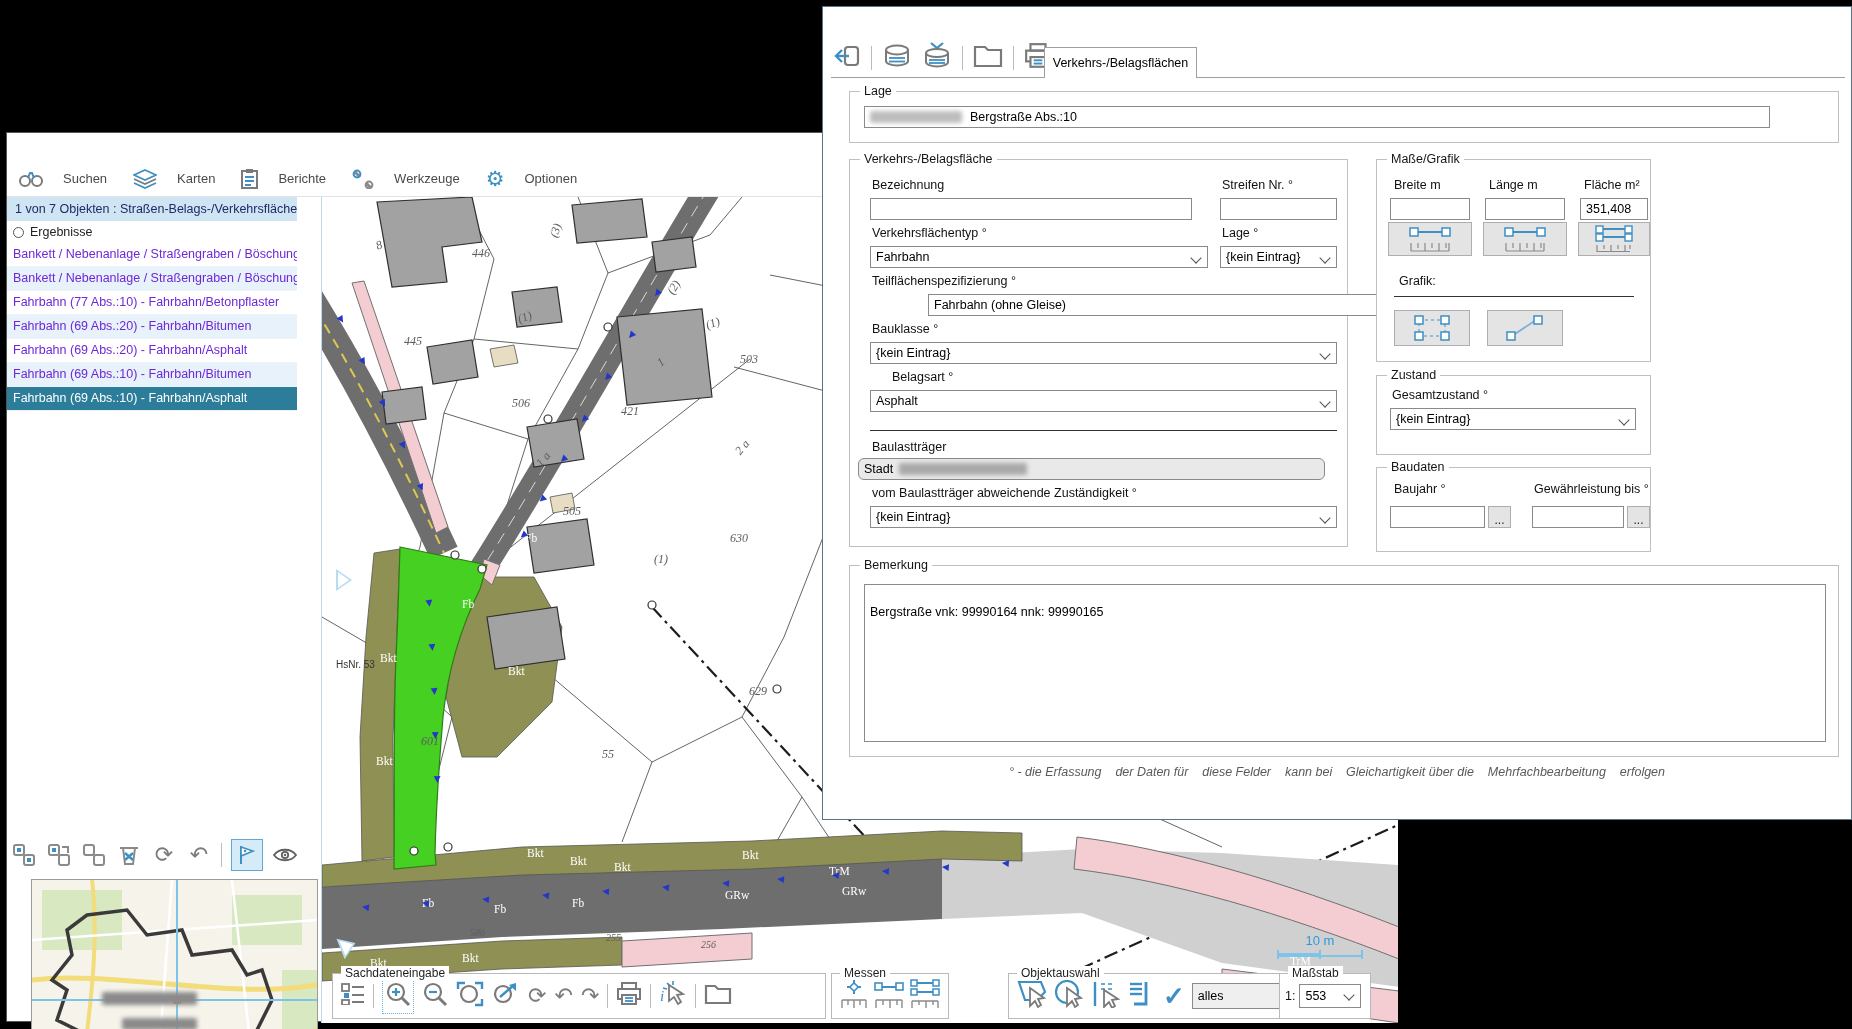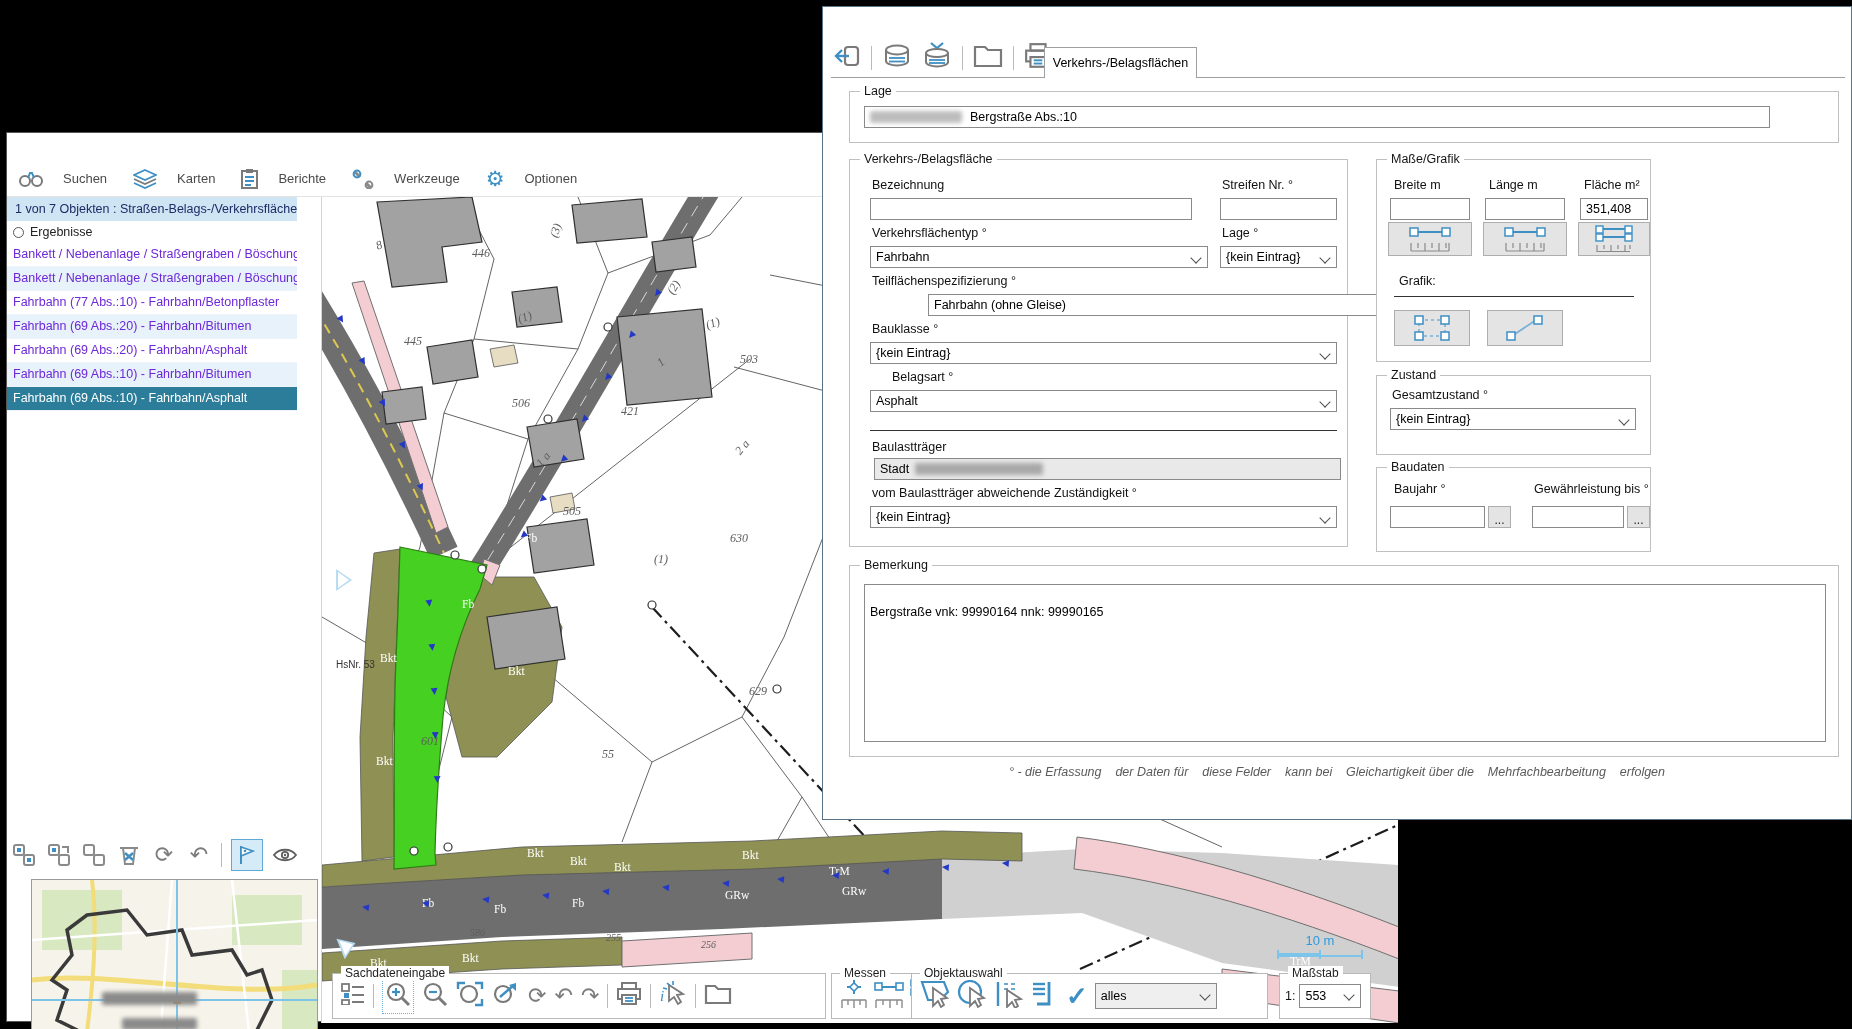--- a/index.html
+++ b/index.html
@@ -501,21 +501,21 @@
               <rect x="1" y="1" width="6" height="6" fill="#fff" stroke="#3d8fc4" stroke-width="1.5"></rect>
               <rect x="23" y="1" width="6" height="6" fill="#fff" stroke="#3d8fc4" stroke-width="1.5"></rect>
               <rect x="1" y="10" width="6" height="6" fill="#fff" stroke="#3d8fc4" stroke-width="1.5"></rect>
               <rect x="23" y="10" width="6" height="6" fill="#fff" stroke="#3d8fc4" stroke-width="1.5"></rect>
               <path d="M2,22 h26 M2,22 v7 M9,22 v4 M16,22 v7 M23,22 v4 M28,22 v7" stroke="#8a8a8a" stroke-width="1.4" fill="none"></path>
             </svg>
         </span>
       </div>
     </div>
 
-    <div class="bt-grp" style="left:904px;top:840px;width:357px;">
+    <div class="bt-grp" style="left:1001px;top:840px;width:357px;">
       <span class="bt-label">Objektauswahl</span>
       <div class="bt-icons" style="gap:7px;">
         <span>
           <svg width="30" height="28" viewBox="0 0 30 28">
               <path d="M2,2 H24 L28,12 L20,20 H8 Z" fill="none" stroke="#3d8fc4" stroke-width="2.2"></path>
               <path d="M13,8 L13,26 L18,21 L21,27 L24,25 L21,19 L27,18 Z" fill="#fff" stroke="#7a7a7a" stroke-width="1.8"></path>
             </svg>
         </span>
         <span>
           <svg width="30" height="28" viewBox="0 0 30 28">
@@ -654,21 +654,21 @@
 
       <span class="flabel" style="left:42px;top:210px;">Belagsart °</span>
       <div class="dd" style="left:20px;top:230px;width:467px;height:22px;">
         <span>Asphalt</span>
           <span class="chev"></span>
       </div>
 
       <div class="sepline" style="left:20px;top:270px;width:467px;"></div>
 
       <span class="flabel" style="left:22px;top:280px;">Baulastträger</span>
-      <div class="tin ro" style="left:24px;top:298px;width:467px;height:22px;gap:6px;">
+      <div class="tin ro" style="left:8px;top:298px;width:467px;height:22px;gap:6px;border-radius:6px;">
         <span>Stadt</span>
         <span class="redact" style="width:128px;height:12px;background:#a9a9a9;"></span>
       </div>
 
       <span class="flabel" style="left:22px;top:326px;">vom Baulastträger abweichende Zuständigkeit °</span>
       <div class="dd" style="left:20px;top:346px;width:467px;height:22px;">
         <span>{kein Eintrag}</span>
           <span class="chev"></span>
       </div>
     </div>

